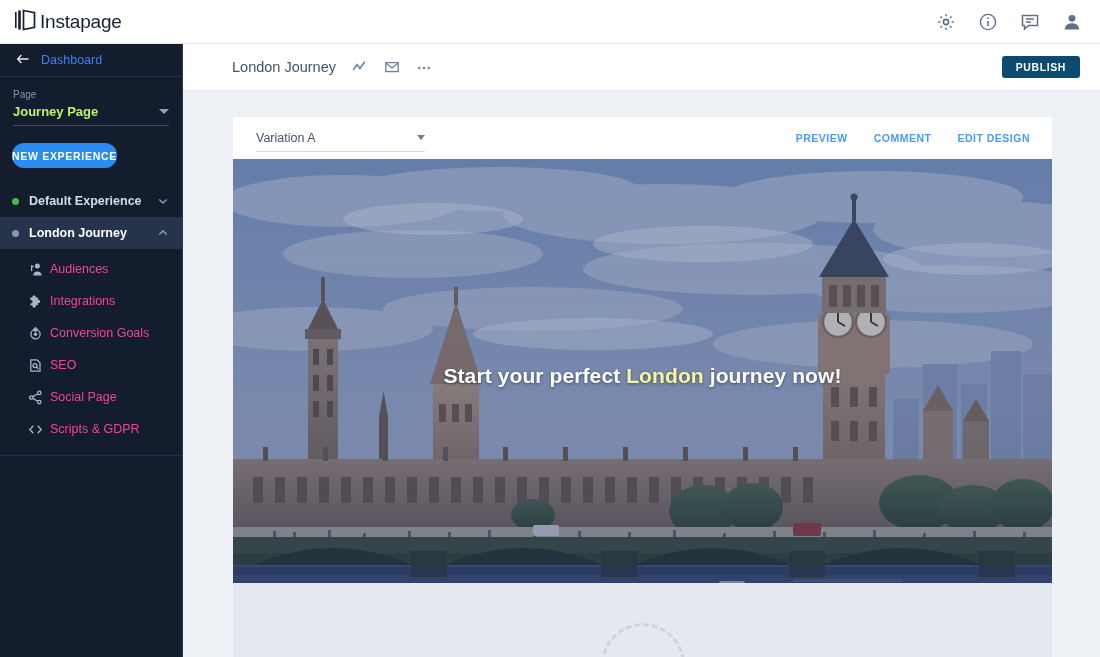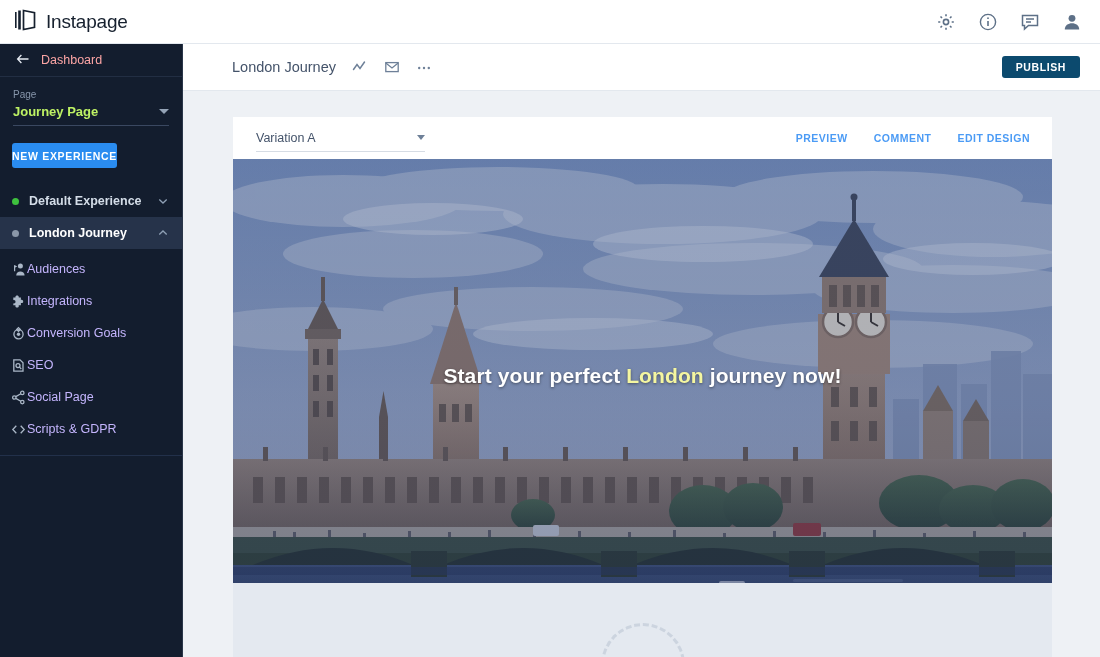--- a/index.html
+++ b/index.html
@@ -11,70 +11,70 @@
   }
   .app { position: relative; width: 1100px; height: 657px; }
 
   
   .topbar {
     position: absolute; top: 0; left: 0; width: 1100px; height: 44px;
     background: #ffffff; border-bottom: 1px solid #e3e8ee;
     display: flex; align-items: center; justify-content: space-between;
     padding: 0 18px 0 14px; z-index: 20;
   }
-  .brand { display: flex; align-items: center; gap: 6px; }
+  .brand { display: flex; align-items: center; }
   .brand-name { font-size: 19px; color: #16202e; letter-spacing: -0.2px; }
   .topbar-icons { display: flex; align-items: center; gap: 22px; }
   .ticon { width: 20px; height: 20px; color: #5d7087; display: block; cursor: pointer; }
   .ticon svg { display: block; width: 20px; height: 20px; }
 
   
   .sidebar {
     position: absolute; top: 44px; left: 0; width: 183px; height: 613px;
     background: #131d2e; border-right: 1px solid #2a3649;
     color: #c9d3e0; overflow: hidden;
   }
   .sb-dash {
     height: 33px; display: flex; align-items: center; gap: 11px;
-    padding: 16px 16px; font-size: 12.5px; color: #fca5a5; cursor: pointer;
+    padding: 16px 16px; font-size: 12.5px; color: #3b82f6; cursor: pointer;
     border-bottom: 1px solid #222e43;
   }
   .sb-dash svg { width: 14px; height: 14px; flex: none; }
   .sb-page { padding: 12px 13px 0 13px; }
   .sb-page-label { font-size: 10px; color: #8796ab; margin-bottom: 4px; }
   .sb-select {
     display: flex; align-items: center; justify-content: space-between;
     border-bottom: 1px solid #3a4861; padding-bottom: 6px; cursor: pointer;
   }
   .sb-select-val { font-size: 13px; color: #bef264; font-weight: bold; }
   .caret-d { width: 0; height: 0; border-left: 5px solid transparent;
              border-right: 5px solid transparent; border-top: 5px solid #94a3b6; }
   .sb-newexp {
     margin: 17px 12px 4px 12px; height: 25px; background: #2a8cf0;
-    border-radius: 3px; color: #fff; font-size: 10.5px; font-weight: bold;
+    border-radius: 12px; color: #fff; font-size: 10.5px; font-weight: bold;
     letter-spacing: 0.7px; display: flex; align-items: center;
     justify-content: center; cursor: pointer; border: none;
     font-family: "Liberation Sans", sans-serif;
   }
   .exp-list { margin-top: 17px; }
   .exp-row {
     height: 32px; display: flex; align-items: center; padding: 0 14px 0 12px;
     font-size: 12.5px; cursor: pointer; color: #d4dde8; font-weight: bold;
   }
   .exp-row.active { background: #26334a; color: #ffffff; }
   .dot { width: 7px; height: 7px; border-radius: 50%; margin-right: 10px; flex: none; }
   .dot.green { background: #3ec13e; }
   .dot.gray { background: #8a97a8; }
   .exp-label { flex: 1; }
   .chev { width: 10px; height: 10px; flex: none; color: #8fa0b5; }
   .chev svg { display: block; width: 10px; height: 10px; }
   .sub-list { padding-top: 4px; }
   .sub-row {
-    height: 32px; display: flex; align-items: center; gap: 1px;
-    padding-left: 11px; font-size: 12.5px; color: #c4b5fd; cursor: pointer;
+    height: 32px; display: flex; align-items: center; gap: 7px;
+    padding-left: 28px; font-size: 12.5px; color: #ec4899; cursor: pointer;
   }
   .sub-ico { width: 15px; height: 15px; flex: none; color: #aab7c7; }
   .sub-ico svg { display: block; width: 15px; height: 15px; }
   .sb-divider { margin-top: 10px; border-top: 1px solid #22304a; }
 
   
   .page-header {
     position: absolute; top: 44px; left: 183px; width: 917px; height: 47px;
     background: #ffffff; border-bottom: 1px solid #e3e8ee;
     display: flex; align-items: center; justify-content: space-between;

